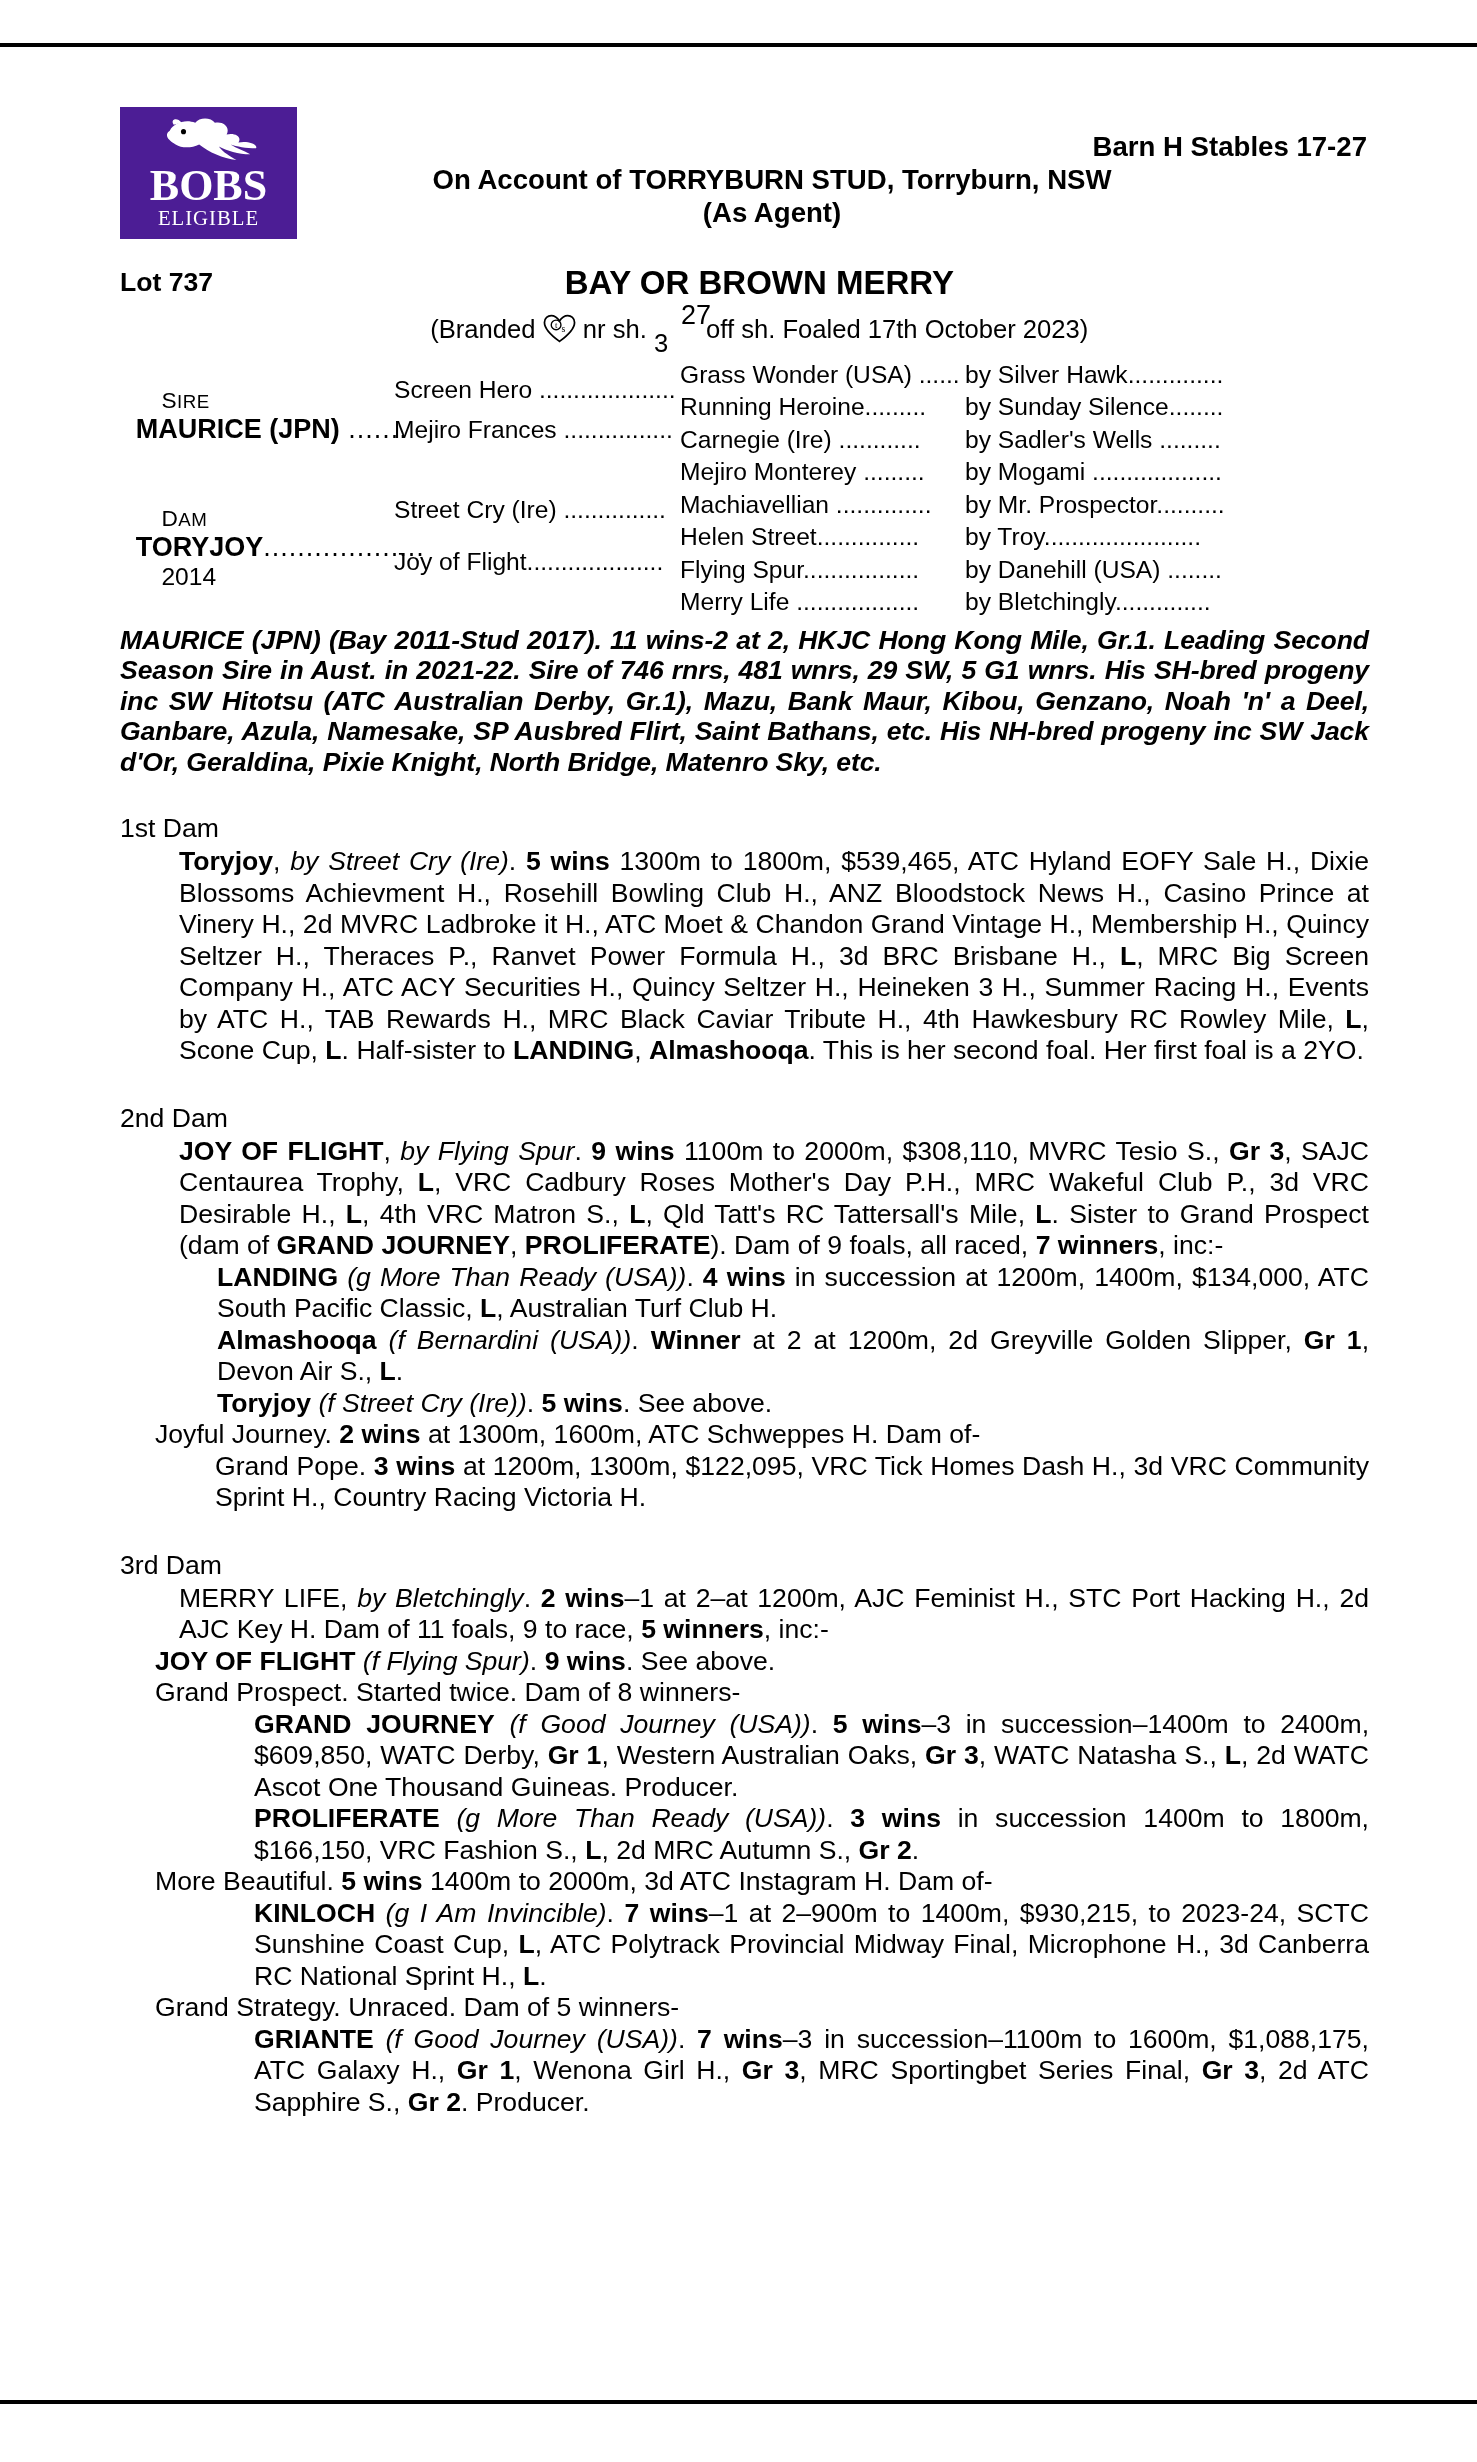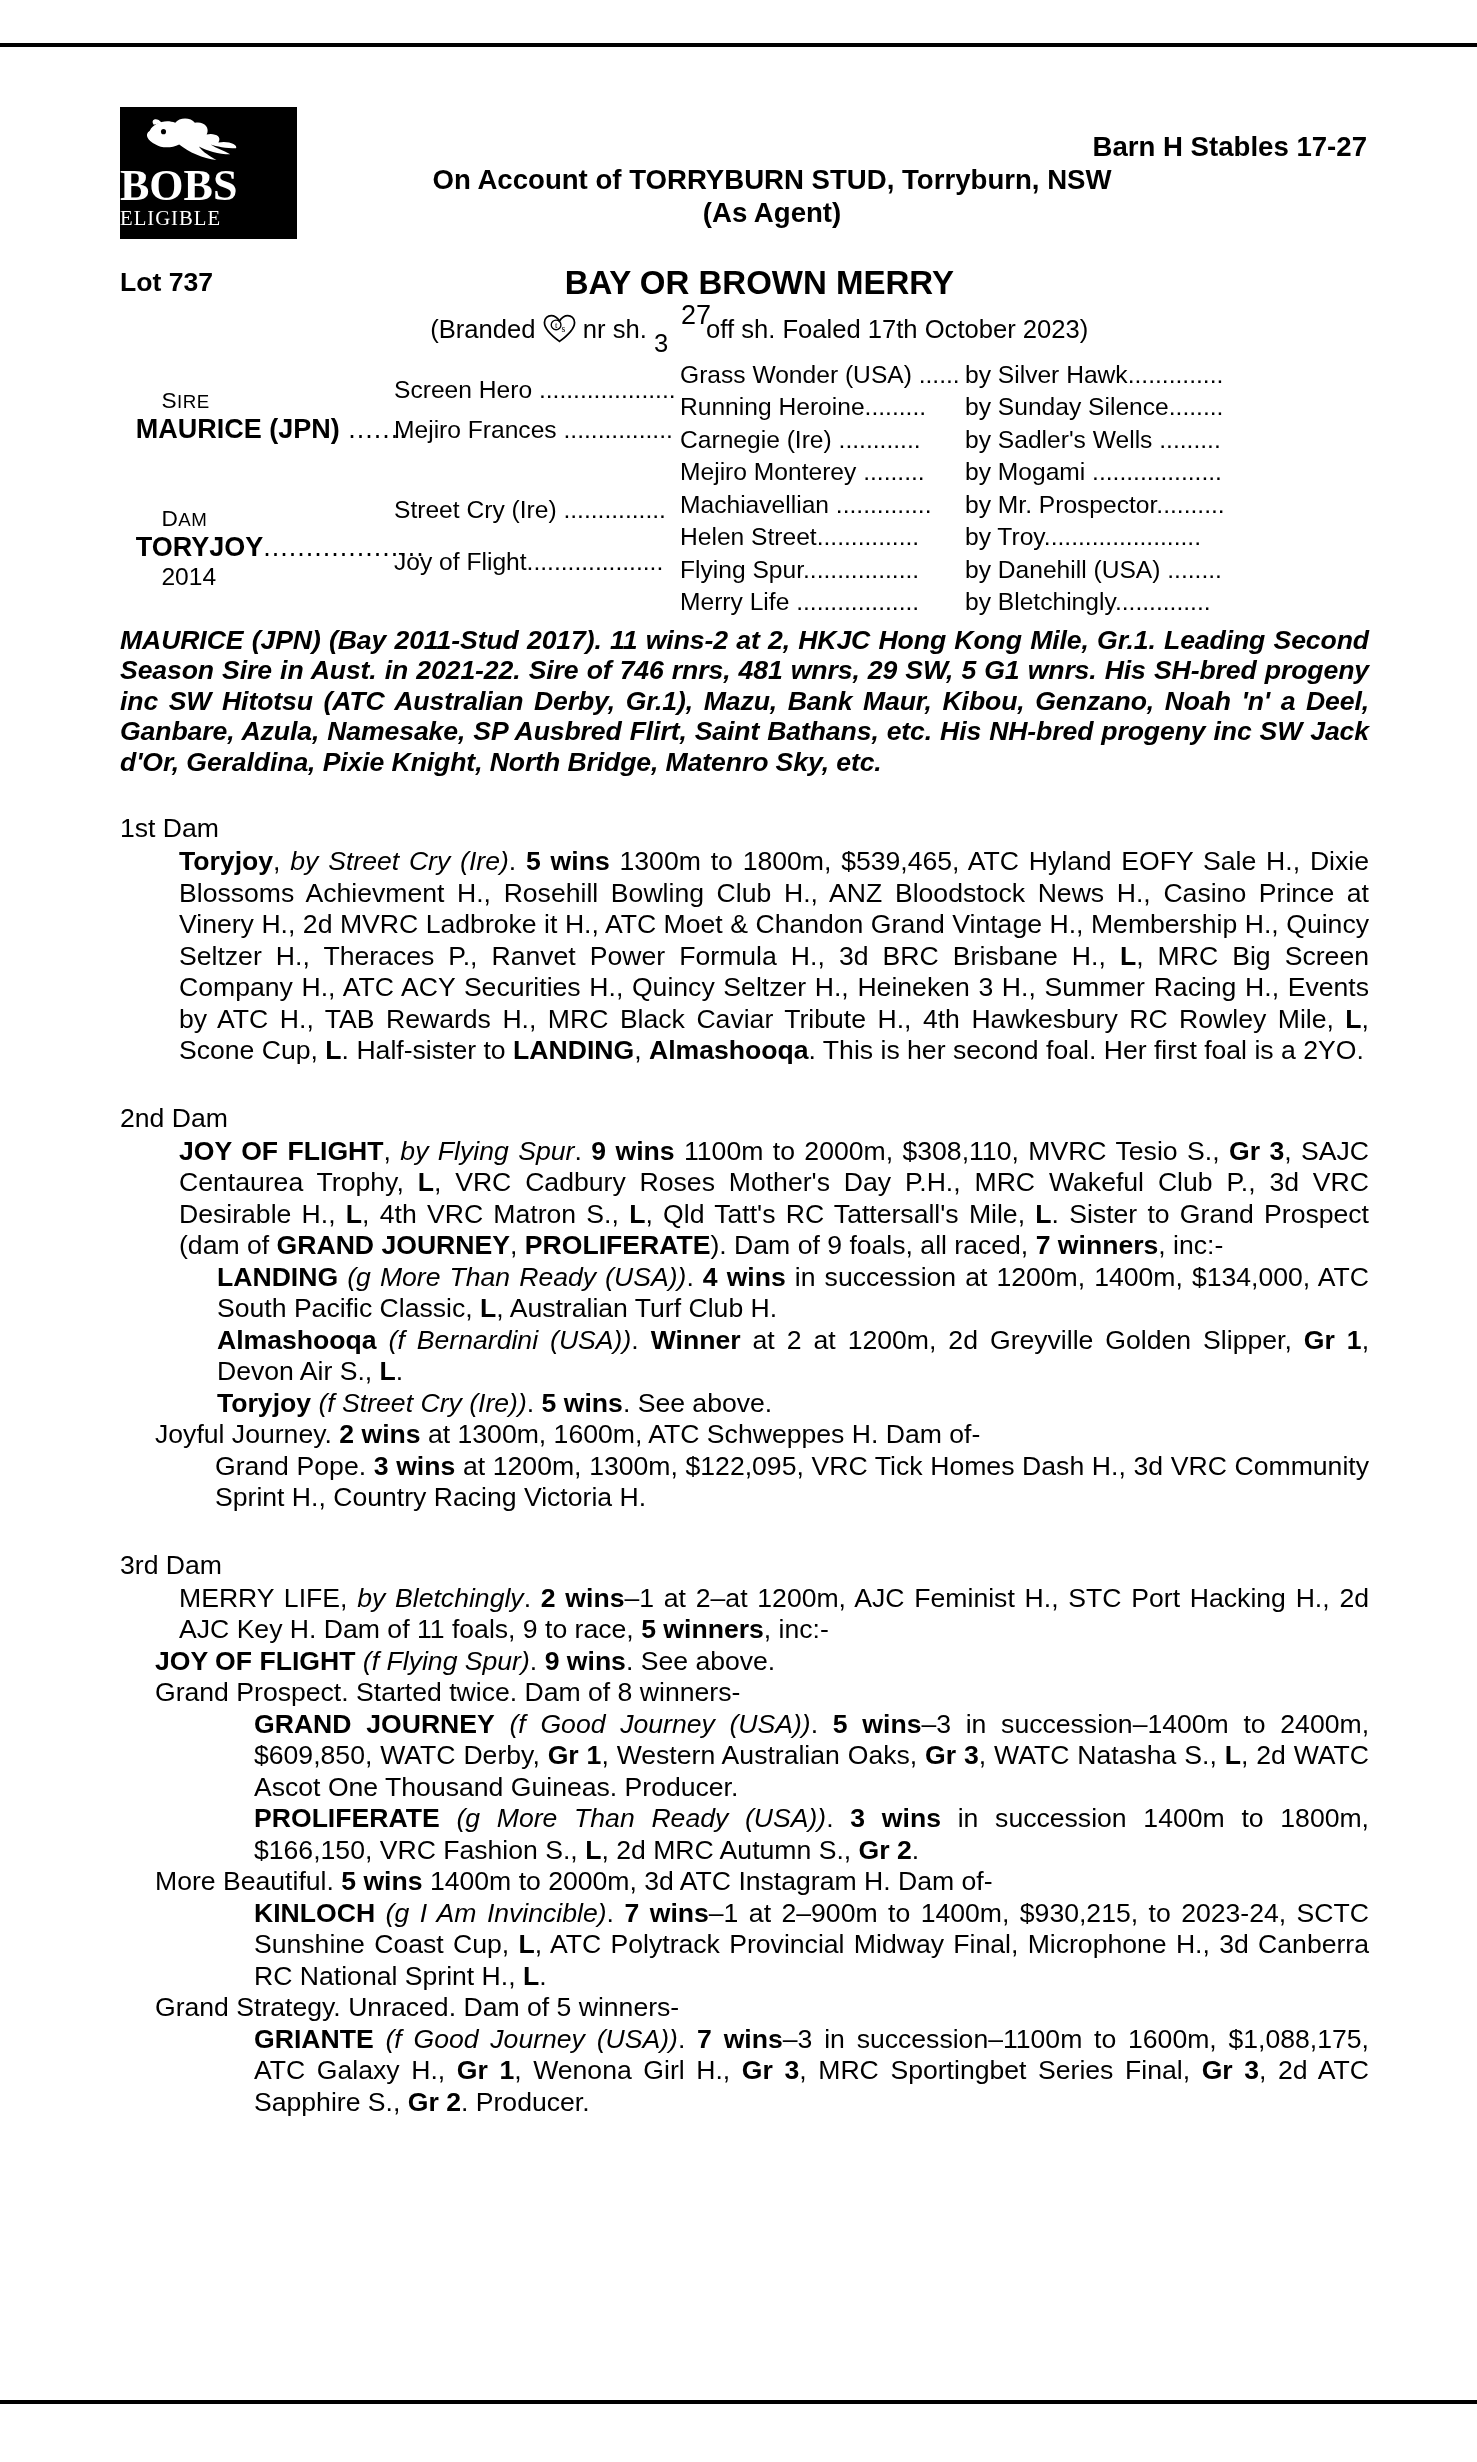--- a/index.html
+++ b/index.html
@@ -40,23 +40,23 @@
   .header-block {
     position: relative;
     min-height: 164px;
   }
   .bobs-logo {
     position: absolute;
     left: 0;
     top: 11.8px;
     width: 177px;
     height: 132px;
-    background: #000000;
+    background: #4c1d95;
     color: #ffffff;
-    text-align: left;
+    text-align: center;
     overflow: hidden;
   }
   .bobs-horse {
     margin-top: 7.9px;
     height: 51px;
   }
   .bobs-word {
     font-family: "Liberation Serif", serif;
     font-weight: bold;
     font-size: 44px;

